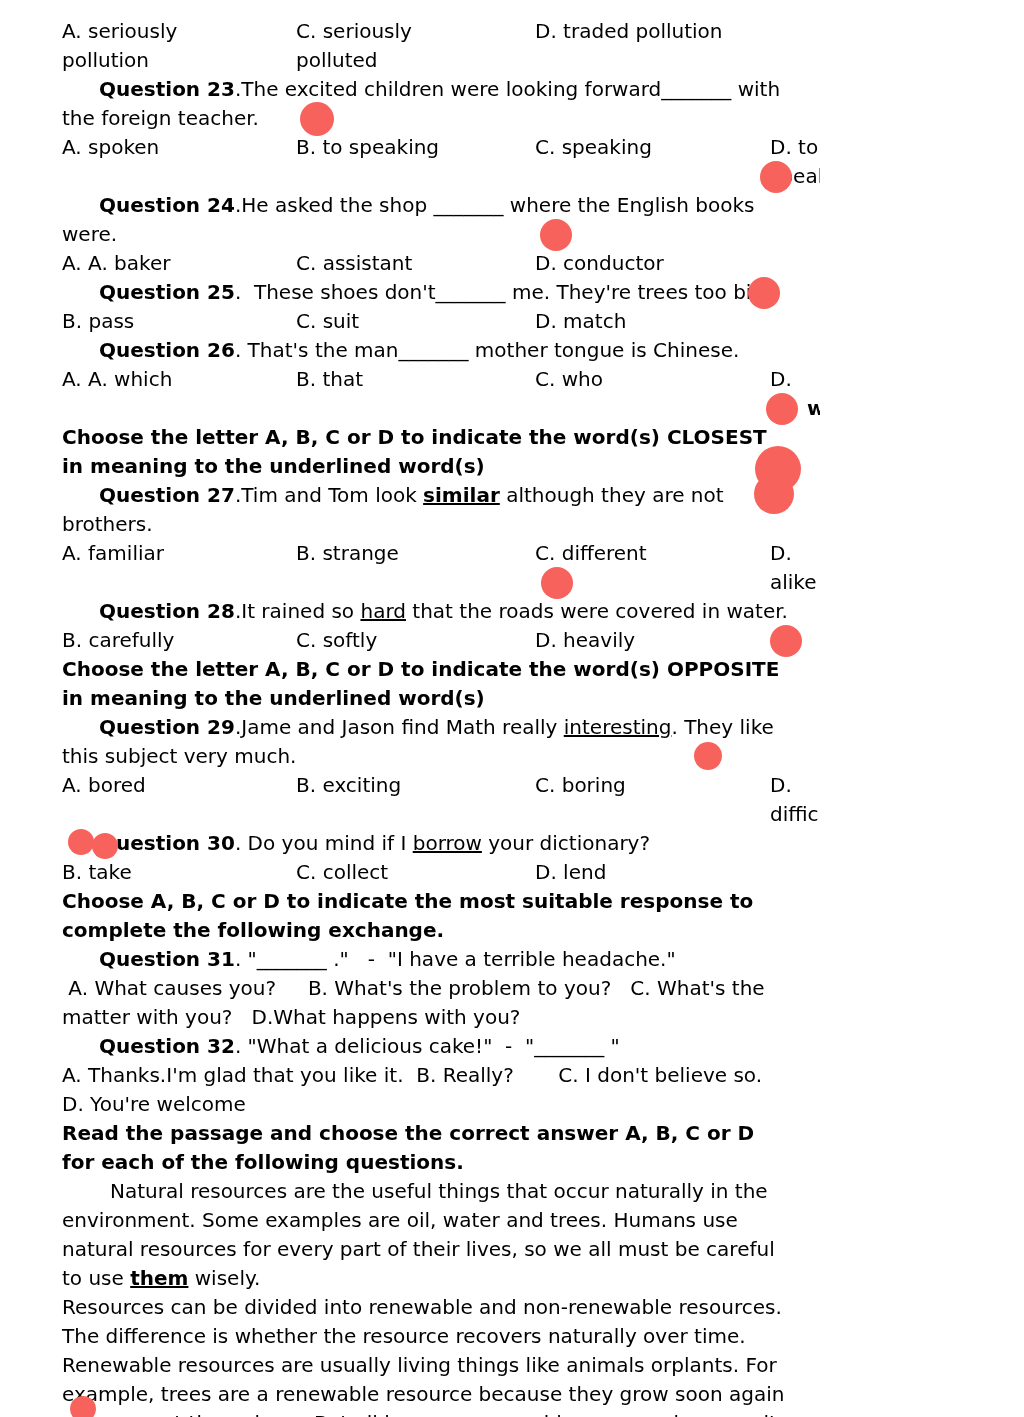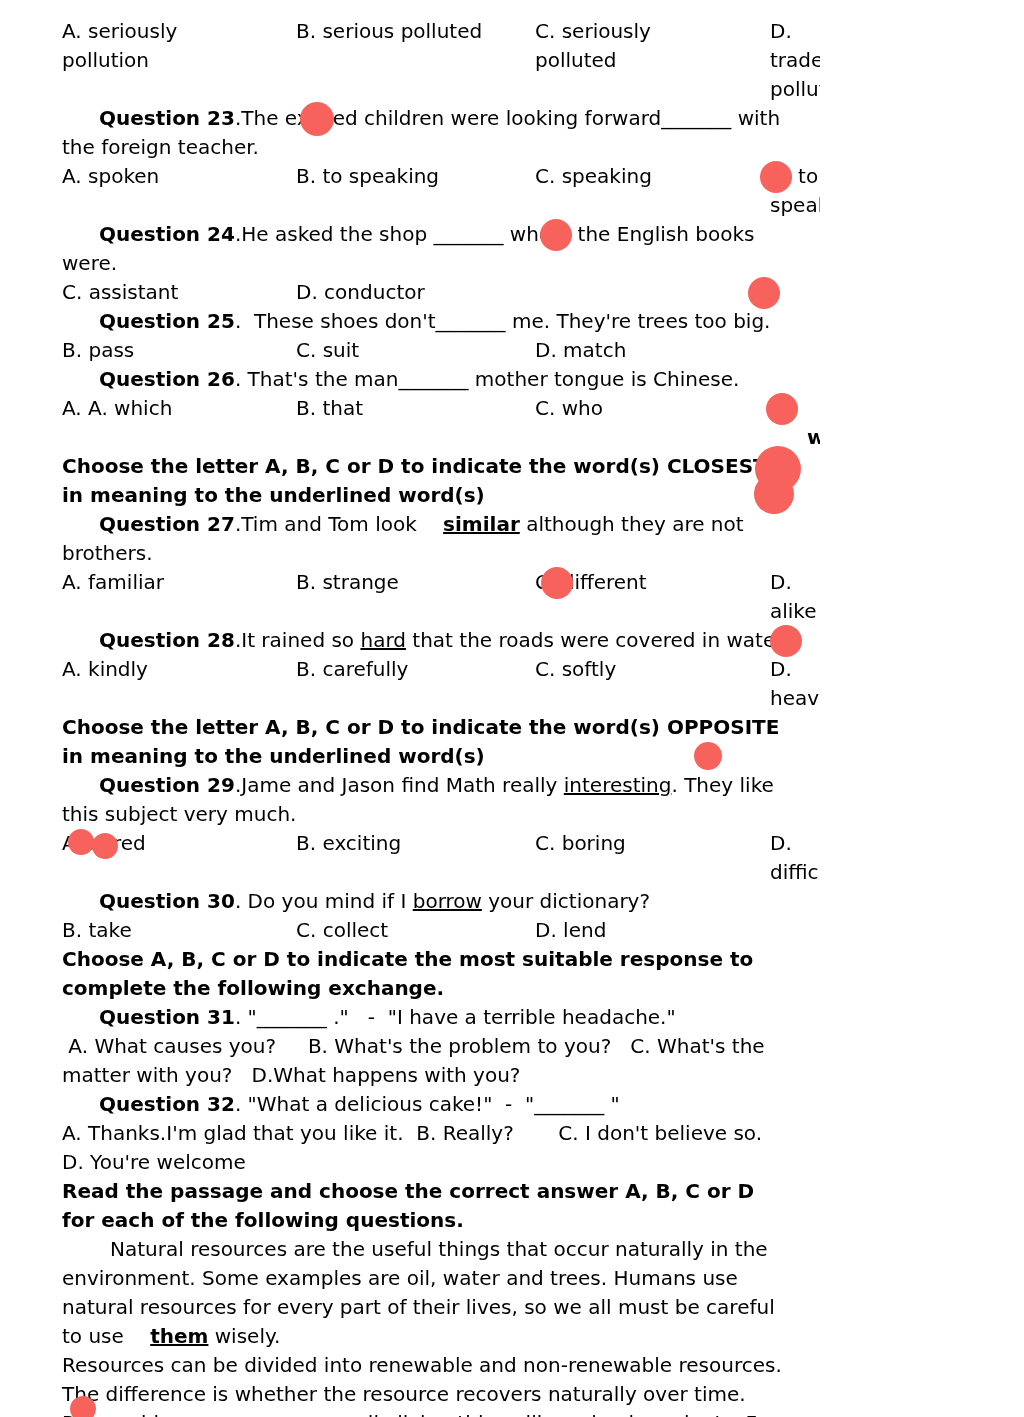--- a/index.html
+++ b/index.html
@@ -16,48 +16,48 @@
     padding: 17px 30px 0 62px;
     overflow: hidden;
   }
   p { margin: 0; }
   .flow { white-space: pre-wrap; }
   .opts { display: grid; grid-template-columns: 234px 239px 235px 1fr; }
   .opts > span { white-space: pre-wrap; }
   .hdr { font-weight: bold; white-space: pre-wrap; }
   .b { font-weight: bold; margin-left: 37px; }
   .u { text-decoration: underline; }
-  .bu { font-weight: bold; text-decoration: underline; margin-left: 20px; }
+  .bu { font-weight: bold; text-decoration: underline; }
   .p1 { text-indent: 48px; }
   .marker { position: absolute; border-radius: 50%; z-index: 3; pointer-events: none; }
 </style>
 </head>
 <body>
 
 <div class="page">
 
   <div class="opts">
     <span>A. seriously
 pollution</span>
-    <span>B. serious polluted</span>
     <span>C. seriously
 polluted</span>
     <span>D. traded pollution</span>
   </div>
 
   <p class="flow"><span class="b">Question 23</span><span>.The excited children were looking forward_______ with the foreign teacher.</span></p>
   <div class="opts">
     <span>A. spoken</span>
     <span>B. to speaking</span>
     <span>C. speaking</span>
     <span>D. to speak</span>
   </div>
 
   <p class="flow"><span class="b">Question 24</span><span>.He asked the shop _______ where the English books were.</span></p>
   <div class="opts">
+    <span>A. A. baker</span>
     <span>C. assistant</span>
     <span>D. conductor</span>
   </div>
 
   <p class="flow"><span class="b">Question 25</span><span>.  These shoes don't_______ me. They're trees too big.</span></p>
   <div class="opts">
     <span>B. pass</span>
     <span>C. suit</span>
     <span>D. match</span>
   </div>
@@ -75,21 +75,20 @@
   <p class="flow"><span class="b">Question 27</span><span>.Tim and Tom look </span><span class="bu">similar</span><span> although they are not brothers.</span></p>
   <div class="opts">
     <span>A. familiar</span>
     <span>B. strange</span>
     <span>C. different</span>
     <span>D. alike</span>
   </div>
 
   <p class="flow"><span class="b">Question 28</span><span>.It rained so </span><span class="u">hard</span><span> that the roads were covered in water.</span></p>
   <div class="opts">
-    <span>A. kindly</span>
     <span>B. carefully</span>
     <span>C. softly</span>
     <span>D. heavily</span>
   </div>
 
   <p class="hdr">Choose the letter A, B, C or D to indicate the word(s) OPPOSITE in meaning to the underlined word(s)</p>
 
   <p class="flow"><span class="b">Question 29</span><span>.Jame and Jason find Math really </span><span class="u">interesting</span><span>. They like this subject very much.</span></p>
   <div class="opts">
     <span>A. bored</span>

